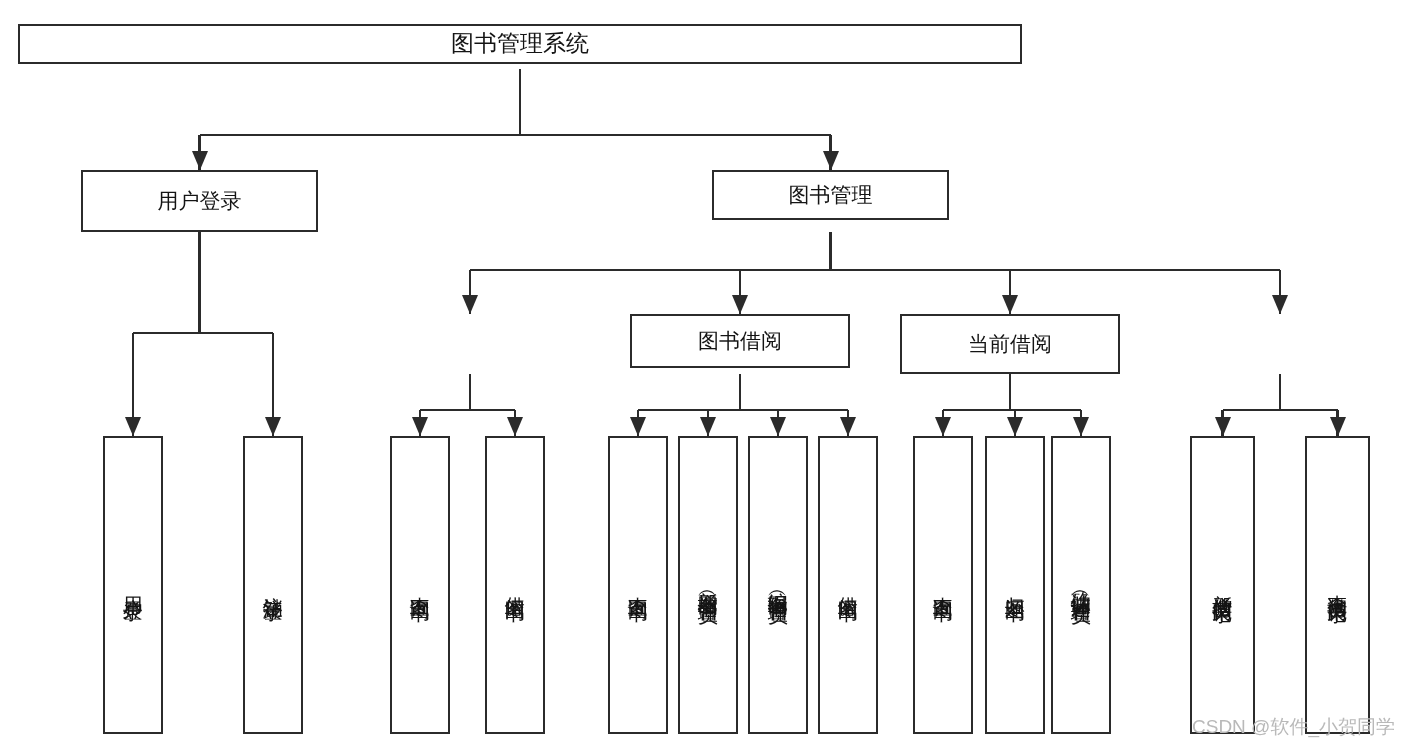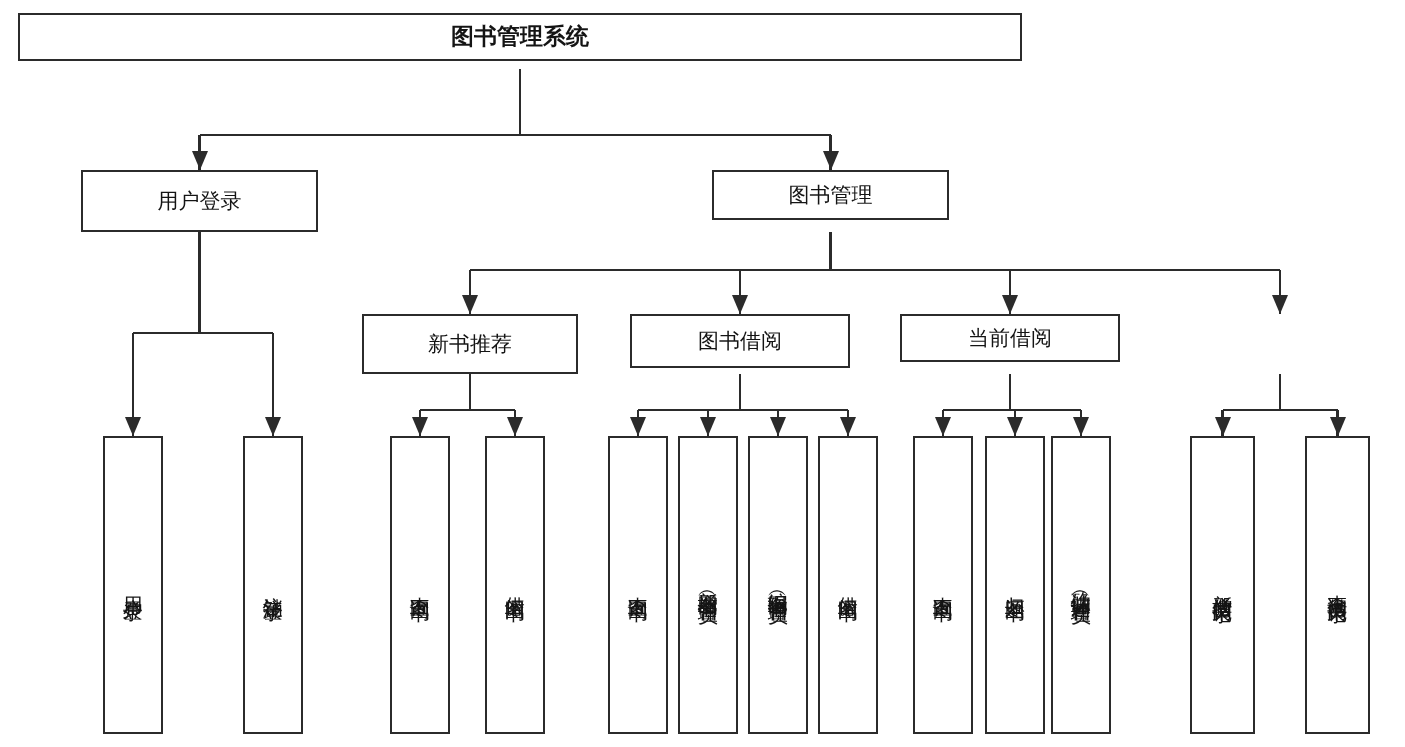--- a/index.html
+++ b/index.html
@@ -76,28 +76,27 @@
     color: #b9b9b9;
     white-space: nowrap;
     user-select: none;
   }
 </style>
 </head>
 <body>
 
 <div id="canvas">
 
-  <div class="node root" id="node-root" style="left: 18px; top: 13px; width: 1004px; height: 48px; font-weight: bold;">图书管理系统</div>
+  <div class="node root" id="node-root" style="left: 18px; top: 24px; width: 1004px; height: 40px;">图书管理系统</div>
 
   <div class="node lvl2" id="node-l2-0" style="left: 81px; top: 170px; width: 237px; height: 62px;">用户登录</div>
   <div class="node lvl2" id="node-l2-1" style="left: 712px; top: 170px; width: 237px; height: 50px;">图书管理</div>
 
-  <div class="node lvl3" id="node-l3-0" style="left: 362px; top: 314px; width: 216px; height: 60px;">新书推荐</div>
   <div class="node lvl3" id="node-l3-1" style="left: 630px; top: 314px; width: 220px; height: 54px;">图书借阅</div>
-  <div class="node lvl3" id="node-l3-2" style="left: 900px; top: 314px; width: 220px; height: 48px;">当前借阅</div>
+  <div class="node lvl3" id="node-l3-2" style="left: 900px; top: 314px; width: 220px; height: 60px;">当前借阅</div>
 
   <div class="node leaf" id="node-leaf-0" style="left: 103px; top: 436px; width: 60px; height: 298px;">
       <span class="leaf-label">用户登录</span>
     </div>
   <div class="node leaf" id="node-leaf-1" style="left: 243px; top: 436px; width: 60px; height: 298px;">
       <span class="leaf-label">注销登录</span>
     </div>
   <div class="node leaf" id="node-leaf-2" style="left: 390px; top: 436px; width: 60px; height: 298px;">
       <span class="leaf-label">查询图书</span>
     </div>
@@ -180,13 +179,14 @@
       <div class="edge v" style="left: 1079.75px; top: 410px; height: 26px;"></div>
       <div class="arrow" style="left: 1073px; top: 417px;"></div>
       <div class="edge v" style="left: 1278.75px; top: 374px; height: 36px;"></div>
       <div class="edge h" style="left: 1222.5px; top: 408.75px; width: 115px;"></div>
       <div class="edge v" style="left: 1221.25px; top: 410px; height: 26px;"></div>
       <div class="arrow" style="left: 1214.5px; top: 417px;"></div>
       <div class="edge v" style="left: 1336.25px; top: 410px; height: 26px;"></div>
       <div class="arrow" style="left: 1329.5px; top: 417px;"></div>
     </div>
 
+  <div id="watermark" style="left: 1192px; top: 714px;">CSDN @软件_小贺同学</div>
 </div>
 
 </body></html>

